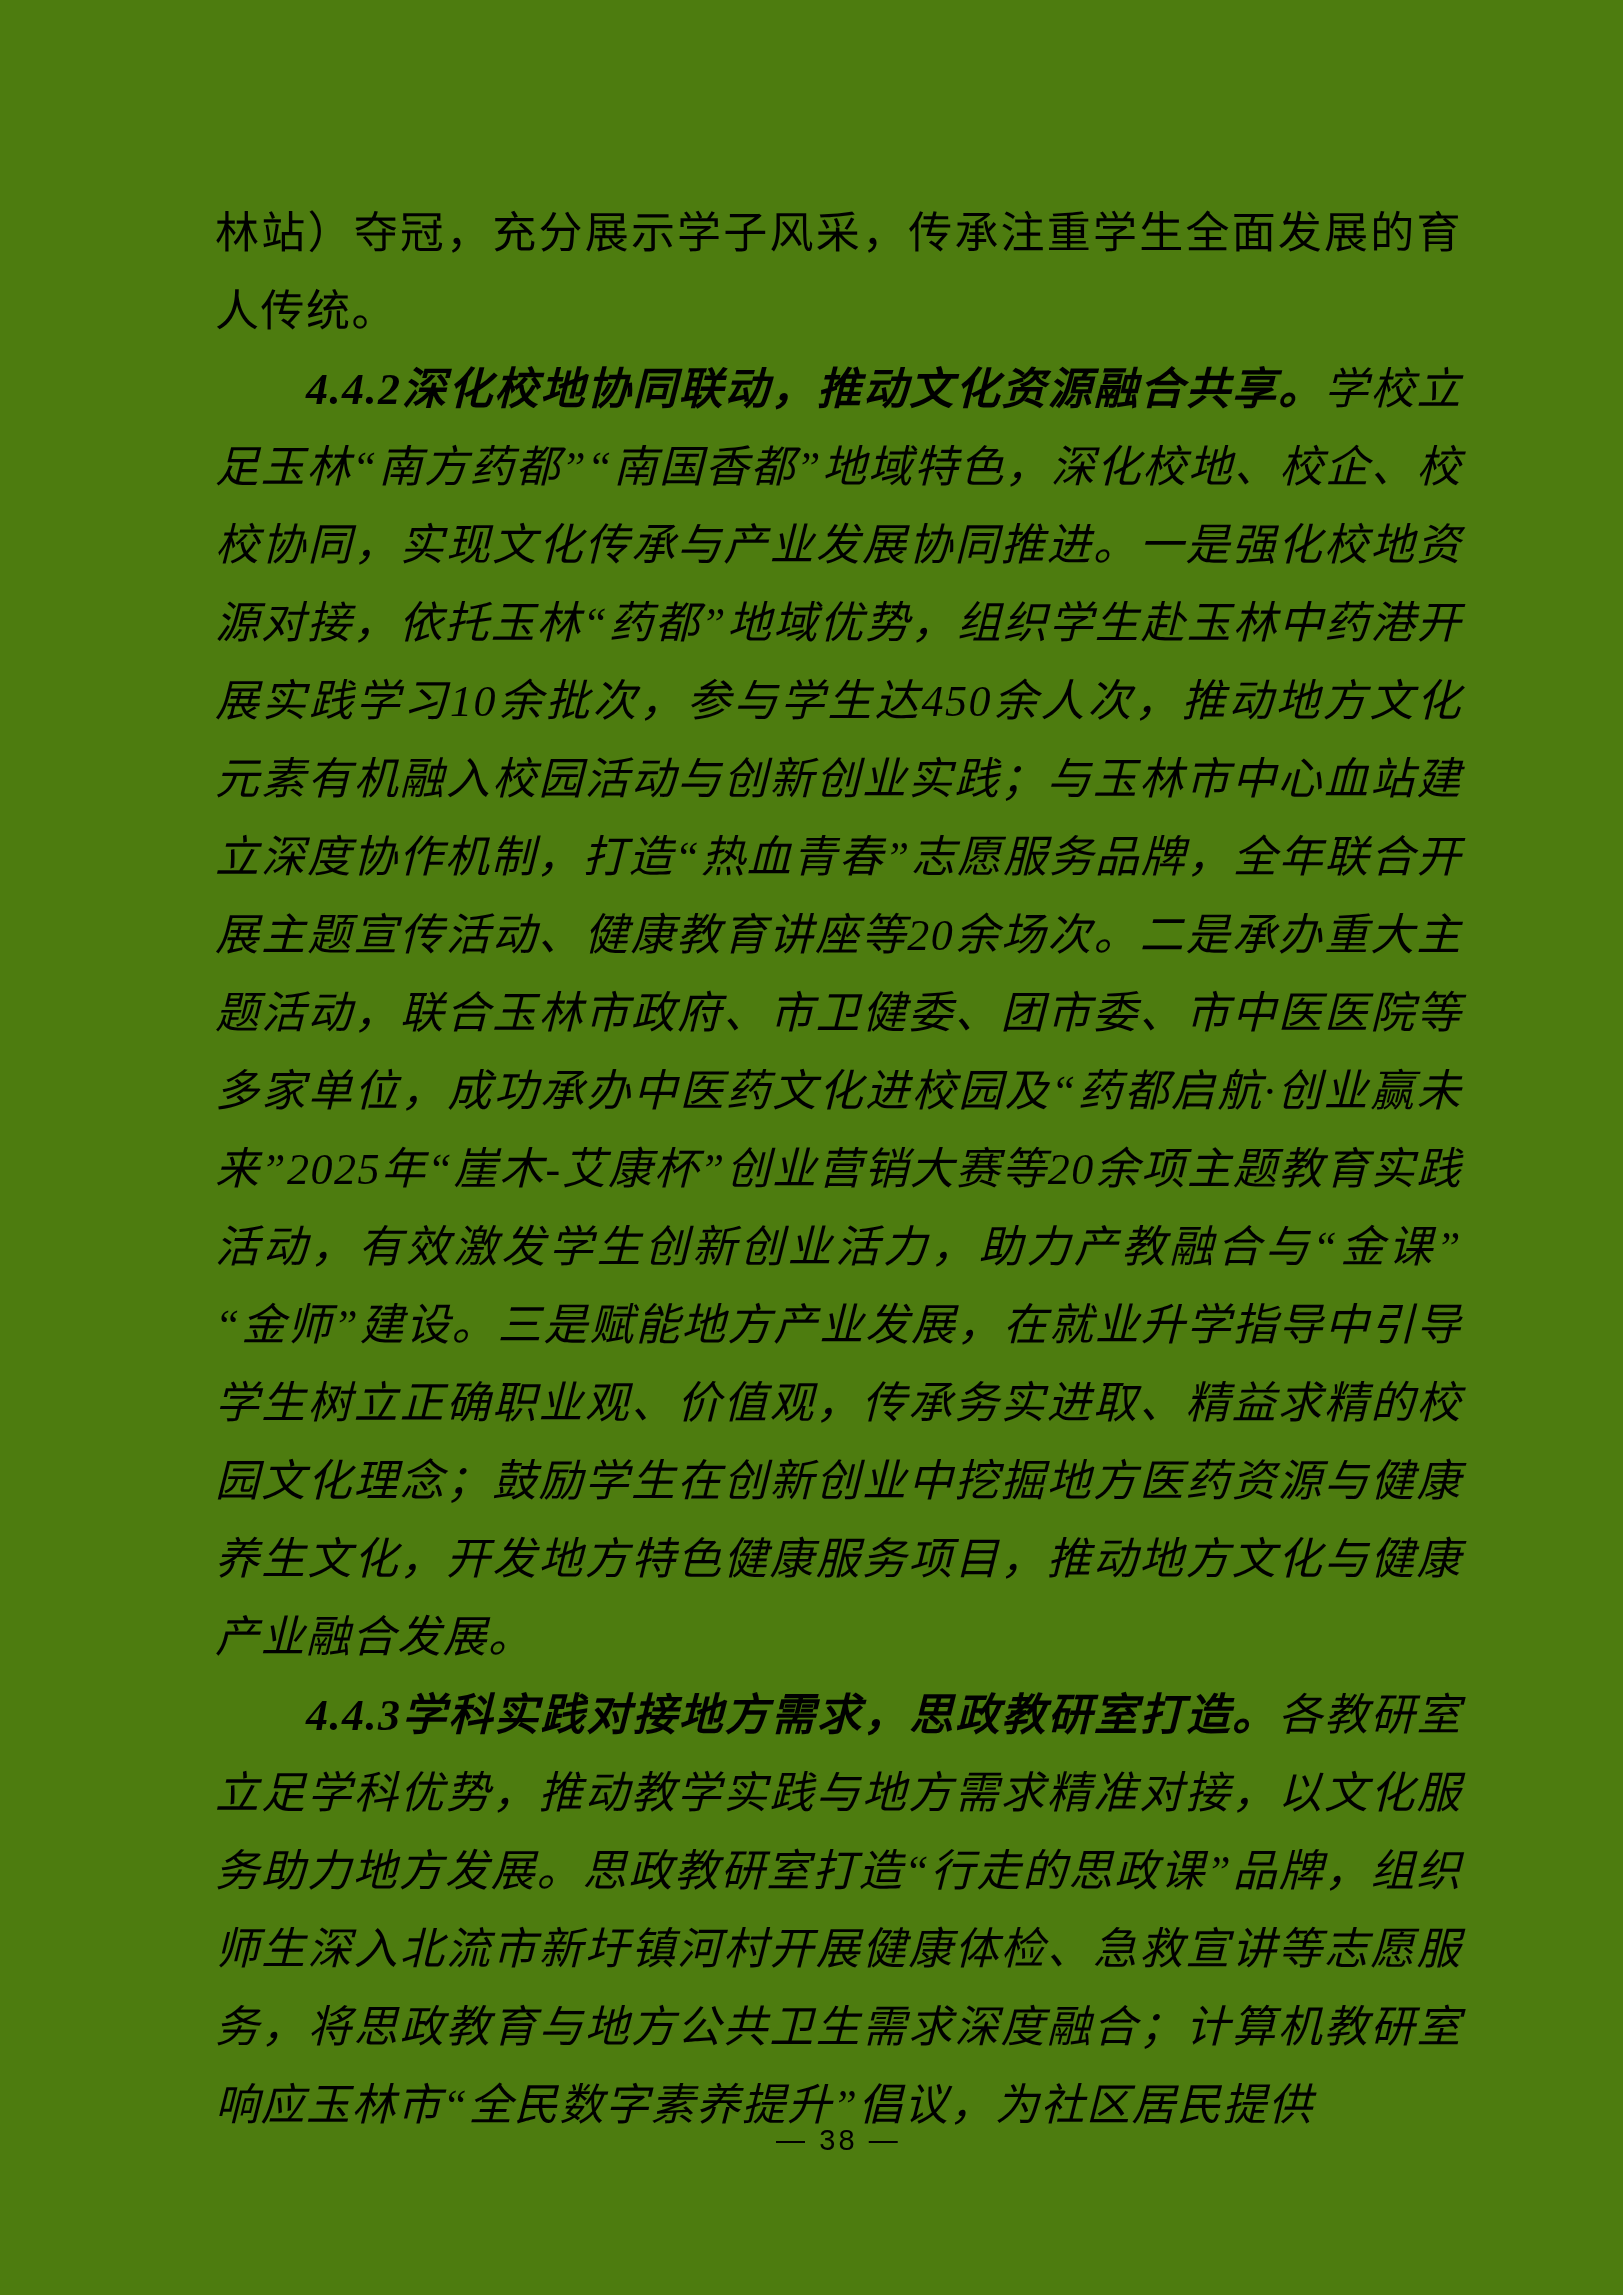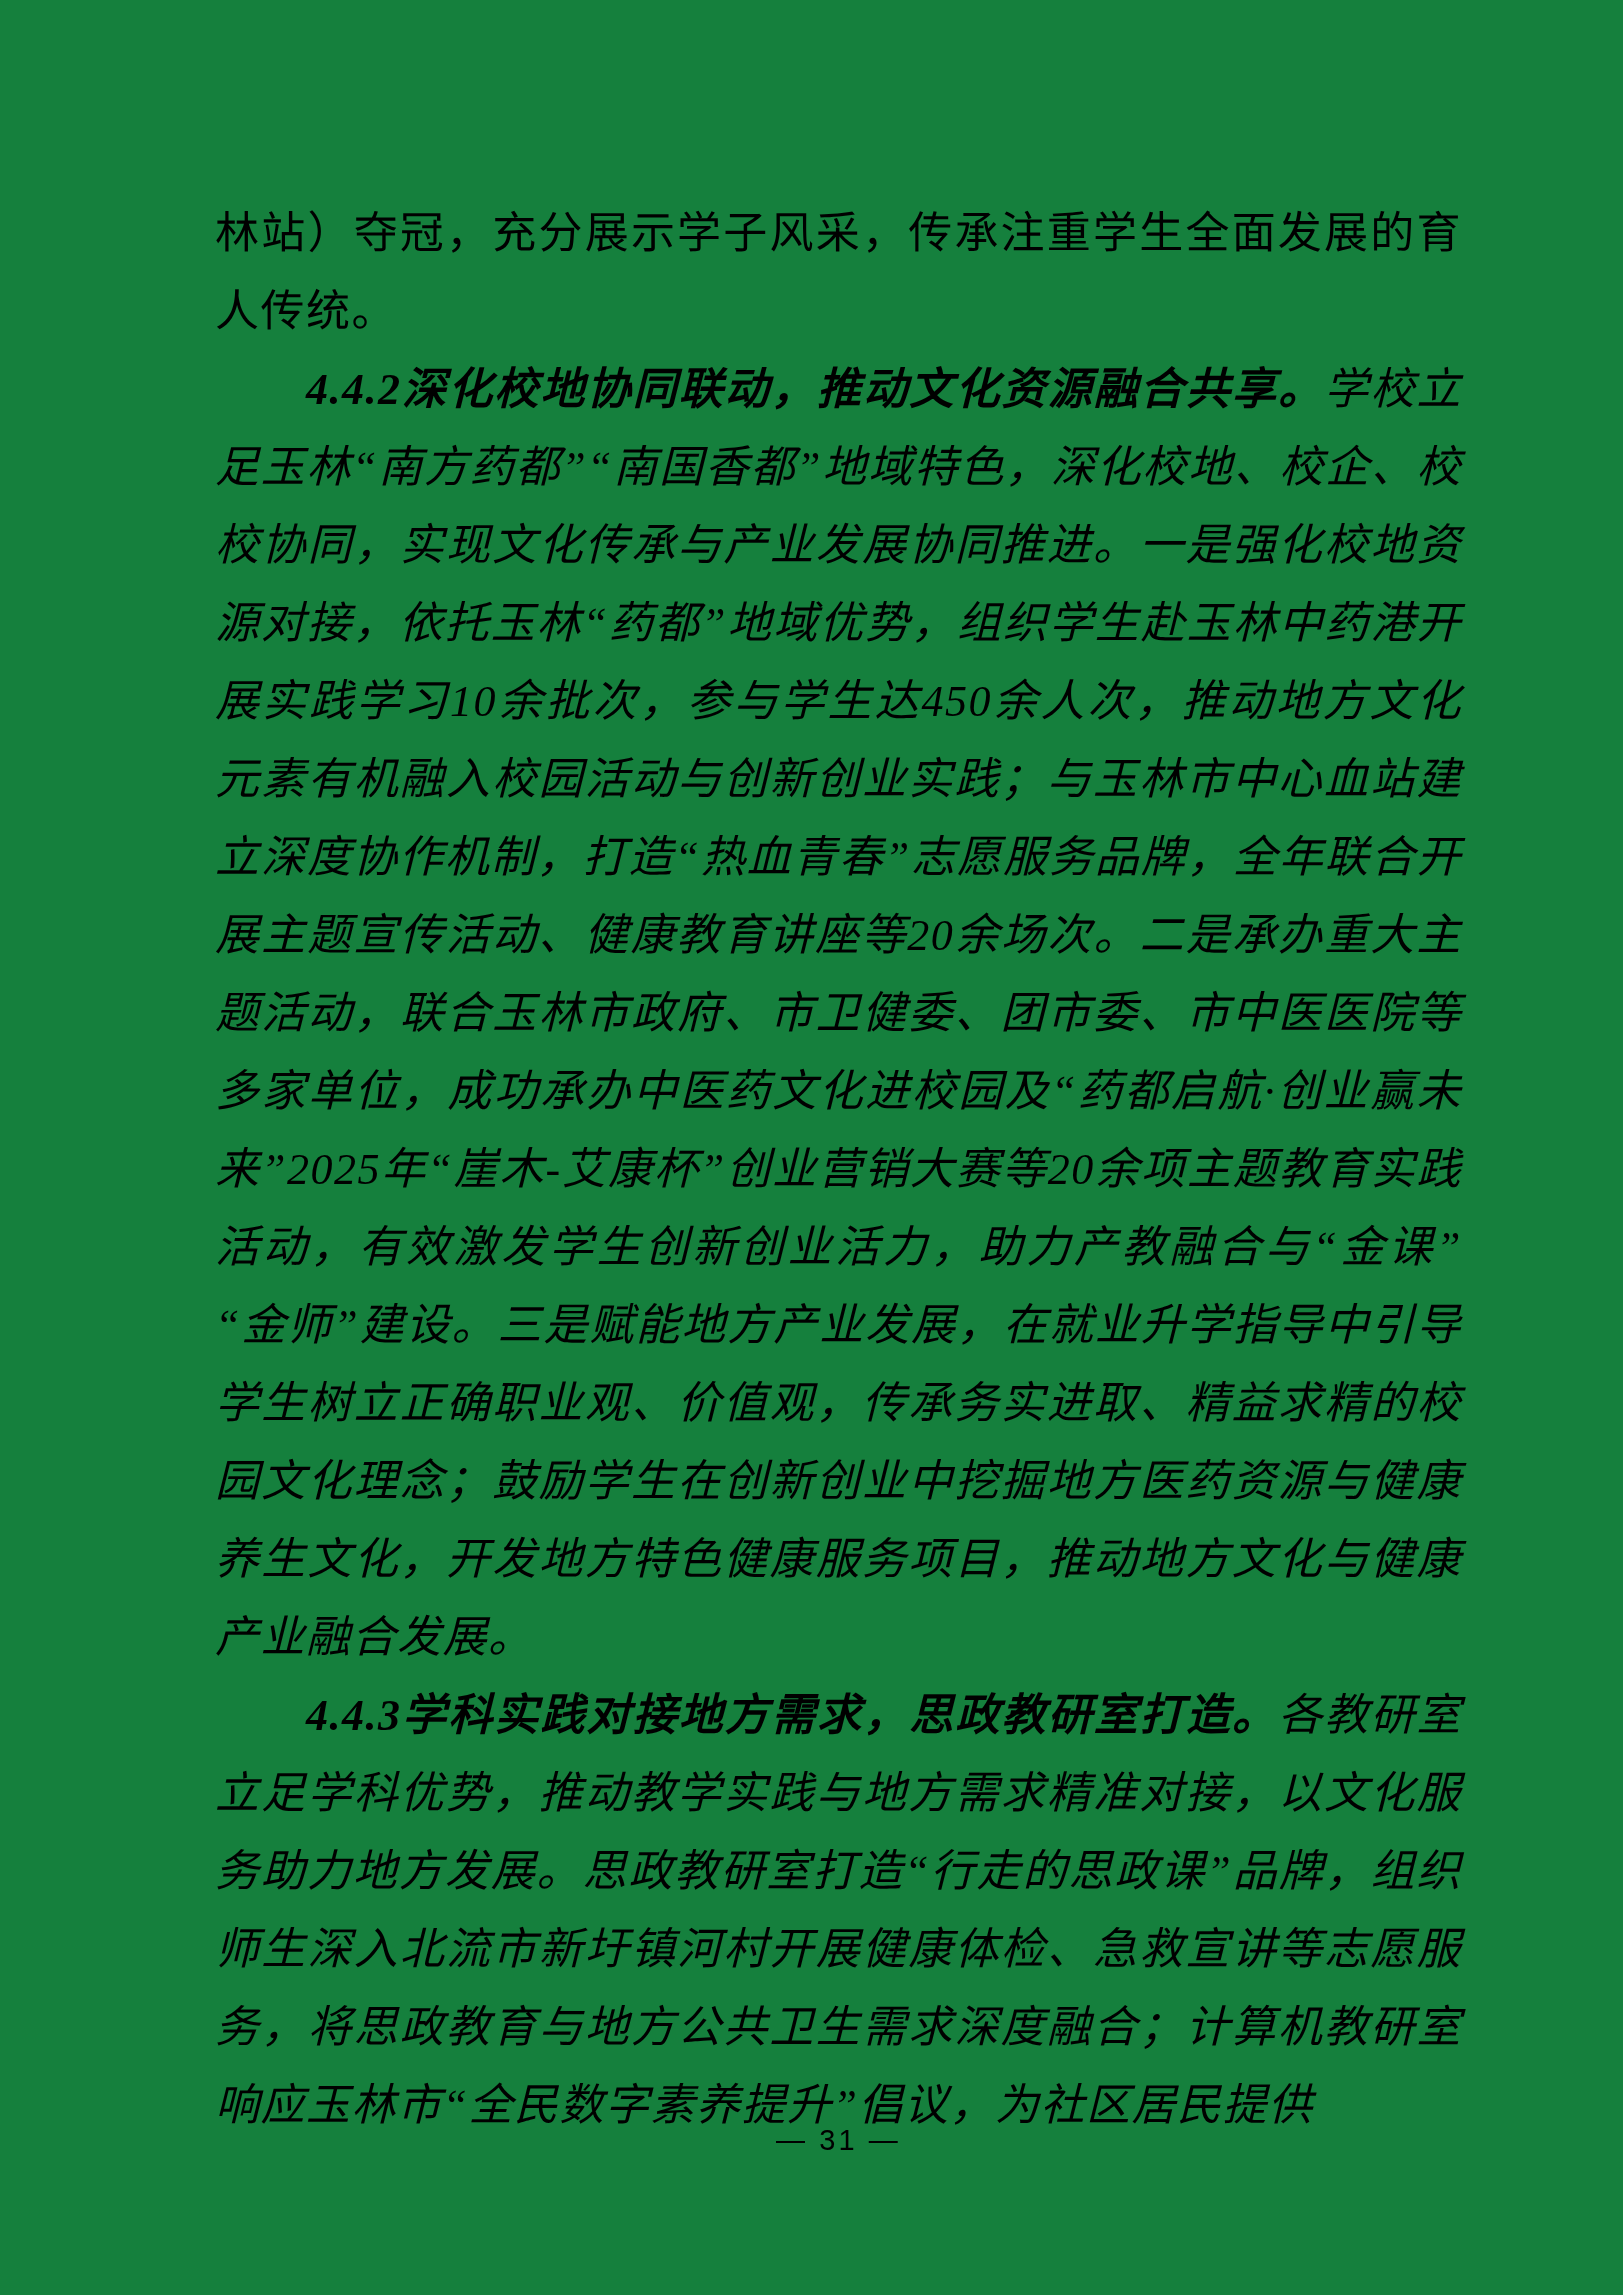--- a/index.html
+++ b/index.html
@@ -4,21 +4,21 @@
 <style>
   html, body {
     margin: 0;
     padding: 0;
     background: #ffffff;
   }
   .page {
     position: relative;
     width: 1623px;
     height: 2295px;
-    background: #15803d;
+    background: #4d7c0f;
     color: #000000;
     font-family: "Liberation Serif", "DejaVu Serif", serif;
     overflow: hidden;
   }
   .body-text {
     position: absolute;
     left: 215px;
     top: 195px;
     width: 1247px;
   }
@@ -53,15 +53,15 @@
 </style>
 </head>
 <body>
 
 <div class="page">
   <div class="body-text">
     <p class="para"><span>林站）夺冠，充分展示学子风采，传承注重学生全面发展的育人传统。</span></p>
     <p class="para indented"><span class="bold-lead">4.4.2深化校地协同联动，推动文化资源融合共享。</span><span>学校立足玉林“南方药都”“南国香都”地域特色，深化校地、校企、校校协同，实现文化传承与产业发展协同推进。一是强化校地资源对接，依托玉林“药都”地域优势，组织学生赴玉林中药港开展实践学习10余批次，参与学生达450余人次，推动地方文化元素有机融入校园活动与创新创业实践；与玉林市中心血站建立深度协作机制，打造“热血青春”志愿服务品牌，全年联合开展主题宣传活动、健康教育讲座等20余场次。二是承办重大主题活动，联合玉林市政府、市卫健委、团市委、市中医医院等多家单位，成功承办中医药文化进校园及“药都启航·创业赢未来”2025年“崖木-艾康杯”创业营销大赛等20余项主题教育实践活动，有效激发学生创新创业活力，助力产教融合与“金课”“金师”建设。三是赋能地方产业发展，在就业升学指导中引导学生树立正确职业观、价值观，传承务实进取、精益求精的校园文化理念；鼓励学生在创新创业中挖掘地方医药资源与健康养生文化，开发地方特色健康服务项目，推动地方文化与健康产业融合发展。</span></p>
     <p class="para indented"><span class="bold-lead">4.4.3学科实践对接地方需求，思政教研室打造。</span><span>各教研室立足学科优势，推动教学实践与地方需求精准对接，以文化服务助力地方发展。思政教研室打造“行走的思政课”品牌，组织师生深入北流市新圩镇河村开展健康体检、急救宣讲等志愿服务，将思政教育与地方公共卫生需求深度融合；计算机教研室响应玉林市“全民数字素养提升”倡议，为社区居民提供</span></p>
   </div>
-  <div class="footer">— 31 —</div>
+  <div class="footer">— 38 —</div>
 </div>
 
 
 </body></html>

